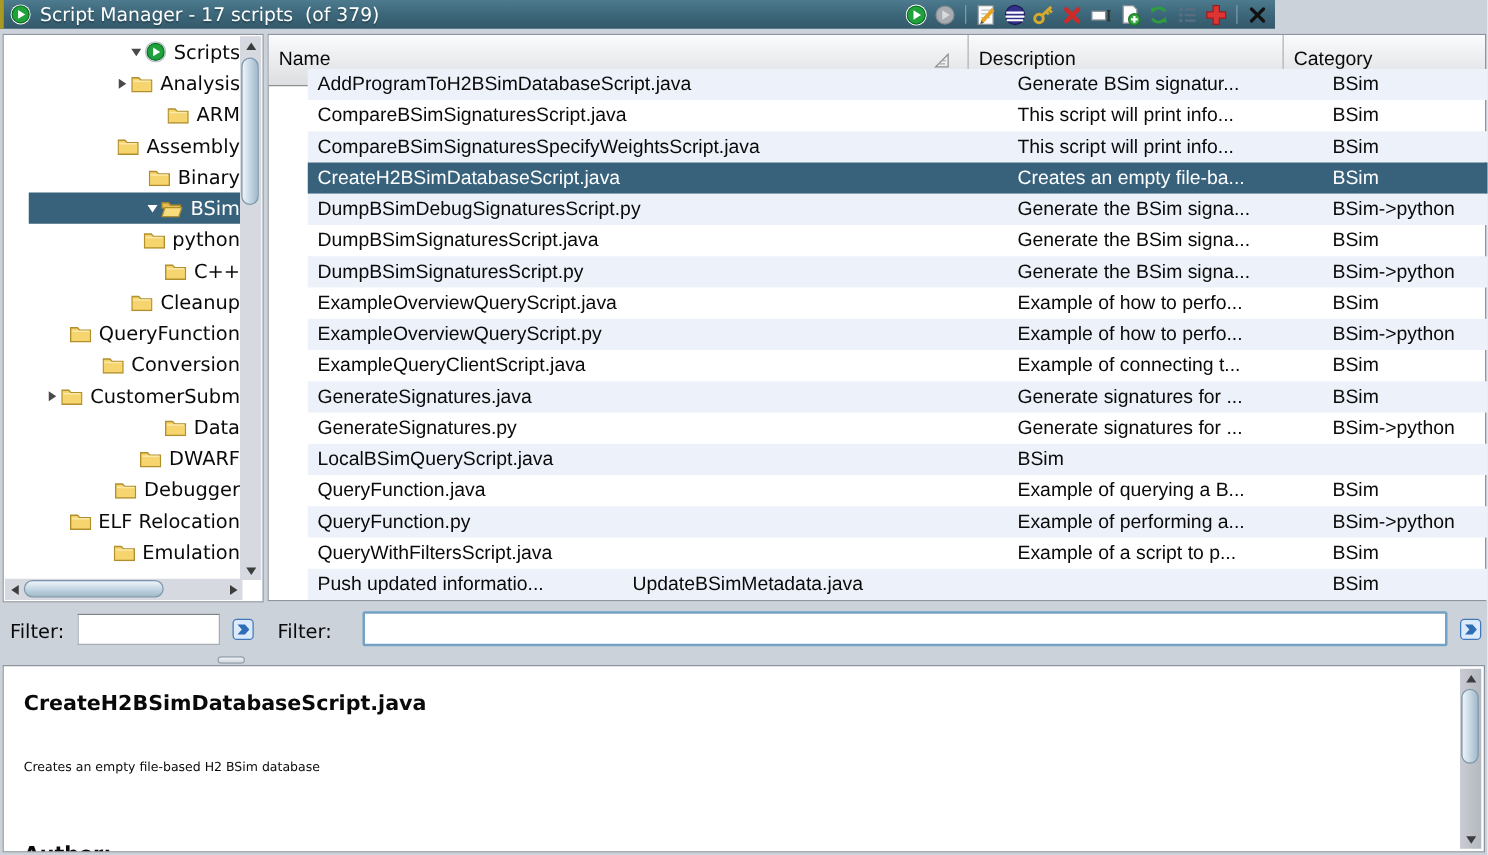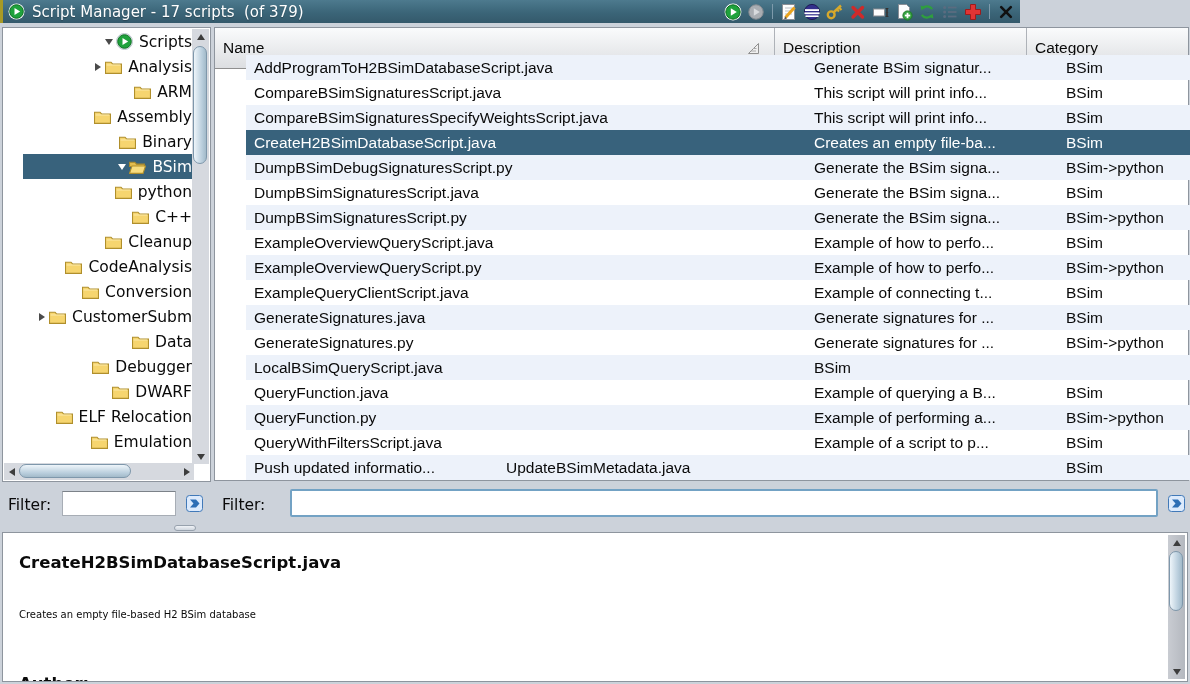--- a/index.html
+++ b/index.html
@@ -296,21 +296,21 @@
       </div>
 
       <div class="trow lvl1">
         <span class="arrow-slot"></span>
         <span class="ficon">
             <svg width="17" height="14" viewBox="0 0 16 13">
               <path d="M0.5 2 h5.2 l1.6 1.8 h8.2 v8.7 h-15 z" fill="#f6d56f" stroke="#b08f2c"></path>
               <path d="M1.5 4.6 h13" stroke="#fce9a8"></path>
             </svg>
           </span>
-        <span class="tlabel">CodeAnalysis</span>
+        <span class="tlabel">QueryFunction</span>
       </div>
 
       <div class="trow lvl1">
         <span class="arrow-slot"></span>
         <span class="ficon">
             <svg width="17" height="14" viewBox="0 0 16 13">
               <path d="M0.5 2 h5.2 l1.6 1.8 h8.2 v8.7 h-15 z" fill="#f6d56f" stroke="#b08f2c"></path>
               <path d="M1.5 4.6 h13" stroke="#fce9a8"></path>
             </svg>
           </span>
@@ -343,32 +343,32 @@
 
 
       <div class="trow lvl1">
         <span class="arrow-slot"></span>
         <span class="ficon">
             <svg width="17" height="14" viewBox="0 0 16 13">
               <path d="M0.5 2 h5.2 l1.6 1.8 h8.2 v8.7 h-15 z" fill="#f6d56f" stroke="#b08f2c"></path>
               <path d="M1.5 4.6 h13" stroke="#fce9a8"></path>
             </svg>
           </span>
+        <span class="tlabel">DWARF</span>
+      </div>
+
+      <div class="trow lvl1">
+        <span class="arrow-slot"></span>
+        <span class="ficon">
+            <svg width="17" height="14" viewBox="0 0 16 13">
+              <path d="M0.5 2 h5.2 l1.6 1.8 h8.2 v8.7 h-15 z" fill="#f6d56f" stroke="#b08f2c"></path>
+              <path d="M1.5 4.6 h13" stroke="#fce9a8"></path>
+            </svg>
+          </span>
         <span class="tlabel">Debugger</span>
-      </div>
-
-      <div class="trow lvl1">
-        <span class="arrow-slot"></span>
-        <span class="ficon">
-            <svg width="17" height="14" viewBox="0 0 16 13">
-              <path d="M0.5 2 h5.2 l1.6 1.8 h8.2 v8.7 h-15 z" fill="#f6d56f" stroke="#b08f2c"></path>
-              <path d="M1.5 4.6 h13" stroke="#fce9a8"></path>
-            </svg>
-          </span>
-        <span class="tlabel">DWARF</span>
       </div>
 
       <div class="trow lvl1">
         <span class="arrow-slot"></span>
         <span class="ficon">
             <svg width="17" height="14" viewBox="0 0 16 13">
               <path d="M0.5 2 h5.2 l1.6 1.8 h8.2 v8.7 h-15 z" fill="#f6d56f" stroke="#b08f2c"></path>
               <path d="M1.5 4.6 h13" stroke="#fce9a8"></path>
             </svg>
           </span>

